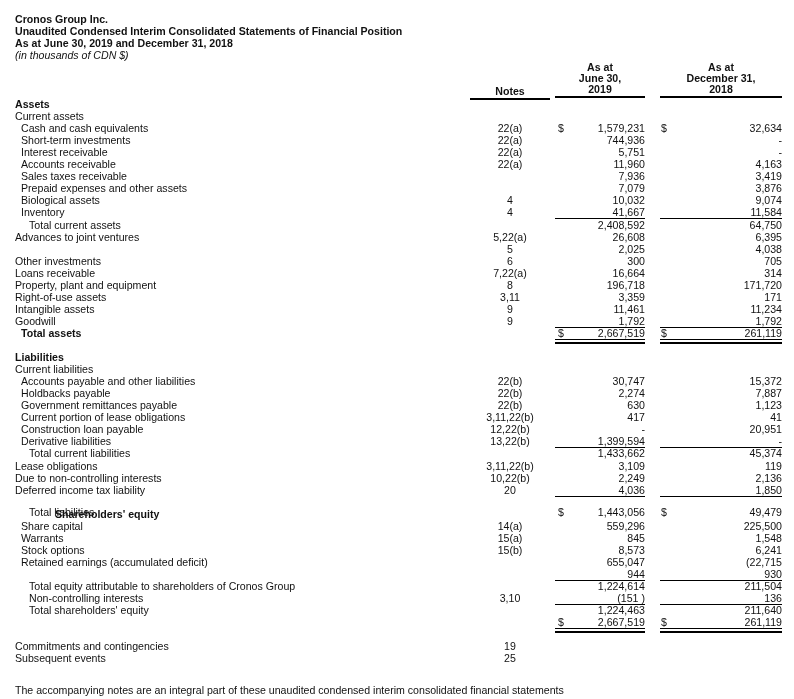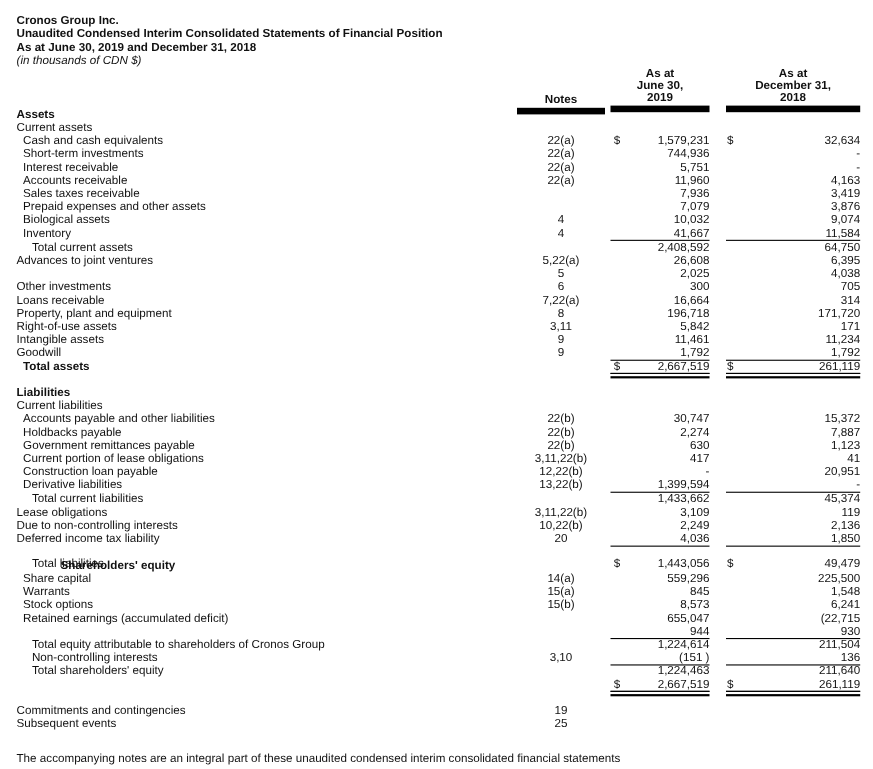--- a/index.html
+++ b/index.html
@@ -4,21 +4,21 @@
   <style>
     html, body { margin: 0; padding: 0; background: #ffffff; }
     body {
       width: 794px; height: 699px; position: relative; overflow: hidden;
       font-family: "Liberation Sans", sans-serif; font-size: 10.6px; color: #111;
     }
     .hdr { position: absolute; left: 15px; top: 13px; line-height: 12px; }
     .hdr .b { font-weight: bold; }
     .hdr .i { font-style: italic; }
     .colhead { position: absolute; font-weight: bold; text-align: center; line-height: 11px; }
-    .colhead.u { border-bottom: 6px solid #000000; padding-bottom: 1px; }
+    .colhead.u { border-bottom: 2px solid #000000; padding-bottom: 1px; }
     #notes-head { left: 470px; width: 80px; top: 86px; }
     #june-head { left: 555px; width: 90px; top: 62px; }
     #dec-head { left: 660px; width: 122px; top: 62px; }
 
     .row { position: absolute; left: 0; width: 794px; height: 12px; line-height: 12px; }
     .row .lbl { position: absolute; white-space: nowrap; }
     .row .note { position: absolute; left: 470px; width: 80px; text-align: center; }
     .row .cur1 { position: absolute; left: 558px; }
     .row .cur2 { position: absolute; left: 661px; }
     .row .v1 { position: absolute; left: 575px; width: 70px; text-align: right; }
@@ -187,21 +187,21 @@
       <span class="note">8</span>
       <span class="cur1"></span>
       <span class="v1">196,718</span>
       <span class="cur2"></span>
       <span class="v2">171,720</span>
     </div>
     <div class="row" style="top: 290.8px;">
       <span class="lbl lvl0">Right-of-use assets</span>
       <span class="note">3,11</span>
       <span class="cur1"></span>
-      <span class="v1">5,842</span>
+      <span class="v1">3,359</span>
       <span class="cur2"></span>
       <span class="v2">171</span>
     </div>
     <div class="row" style="top: 302.85px;">
       <span class="lbl lvl0">Intangible assets</span>
       <span class="note">9</span>
       <span class="cur1"></span>
       <span class="v1">11,461</span>
       <span class="cur2"></span>
       <span class="v2">11,234</span>

